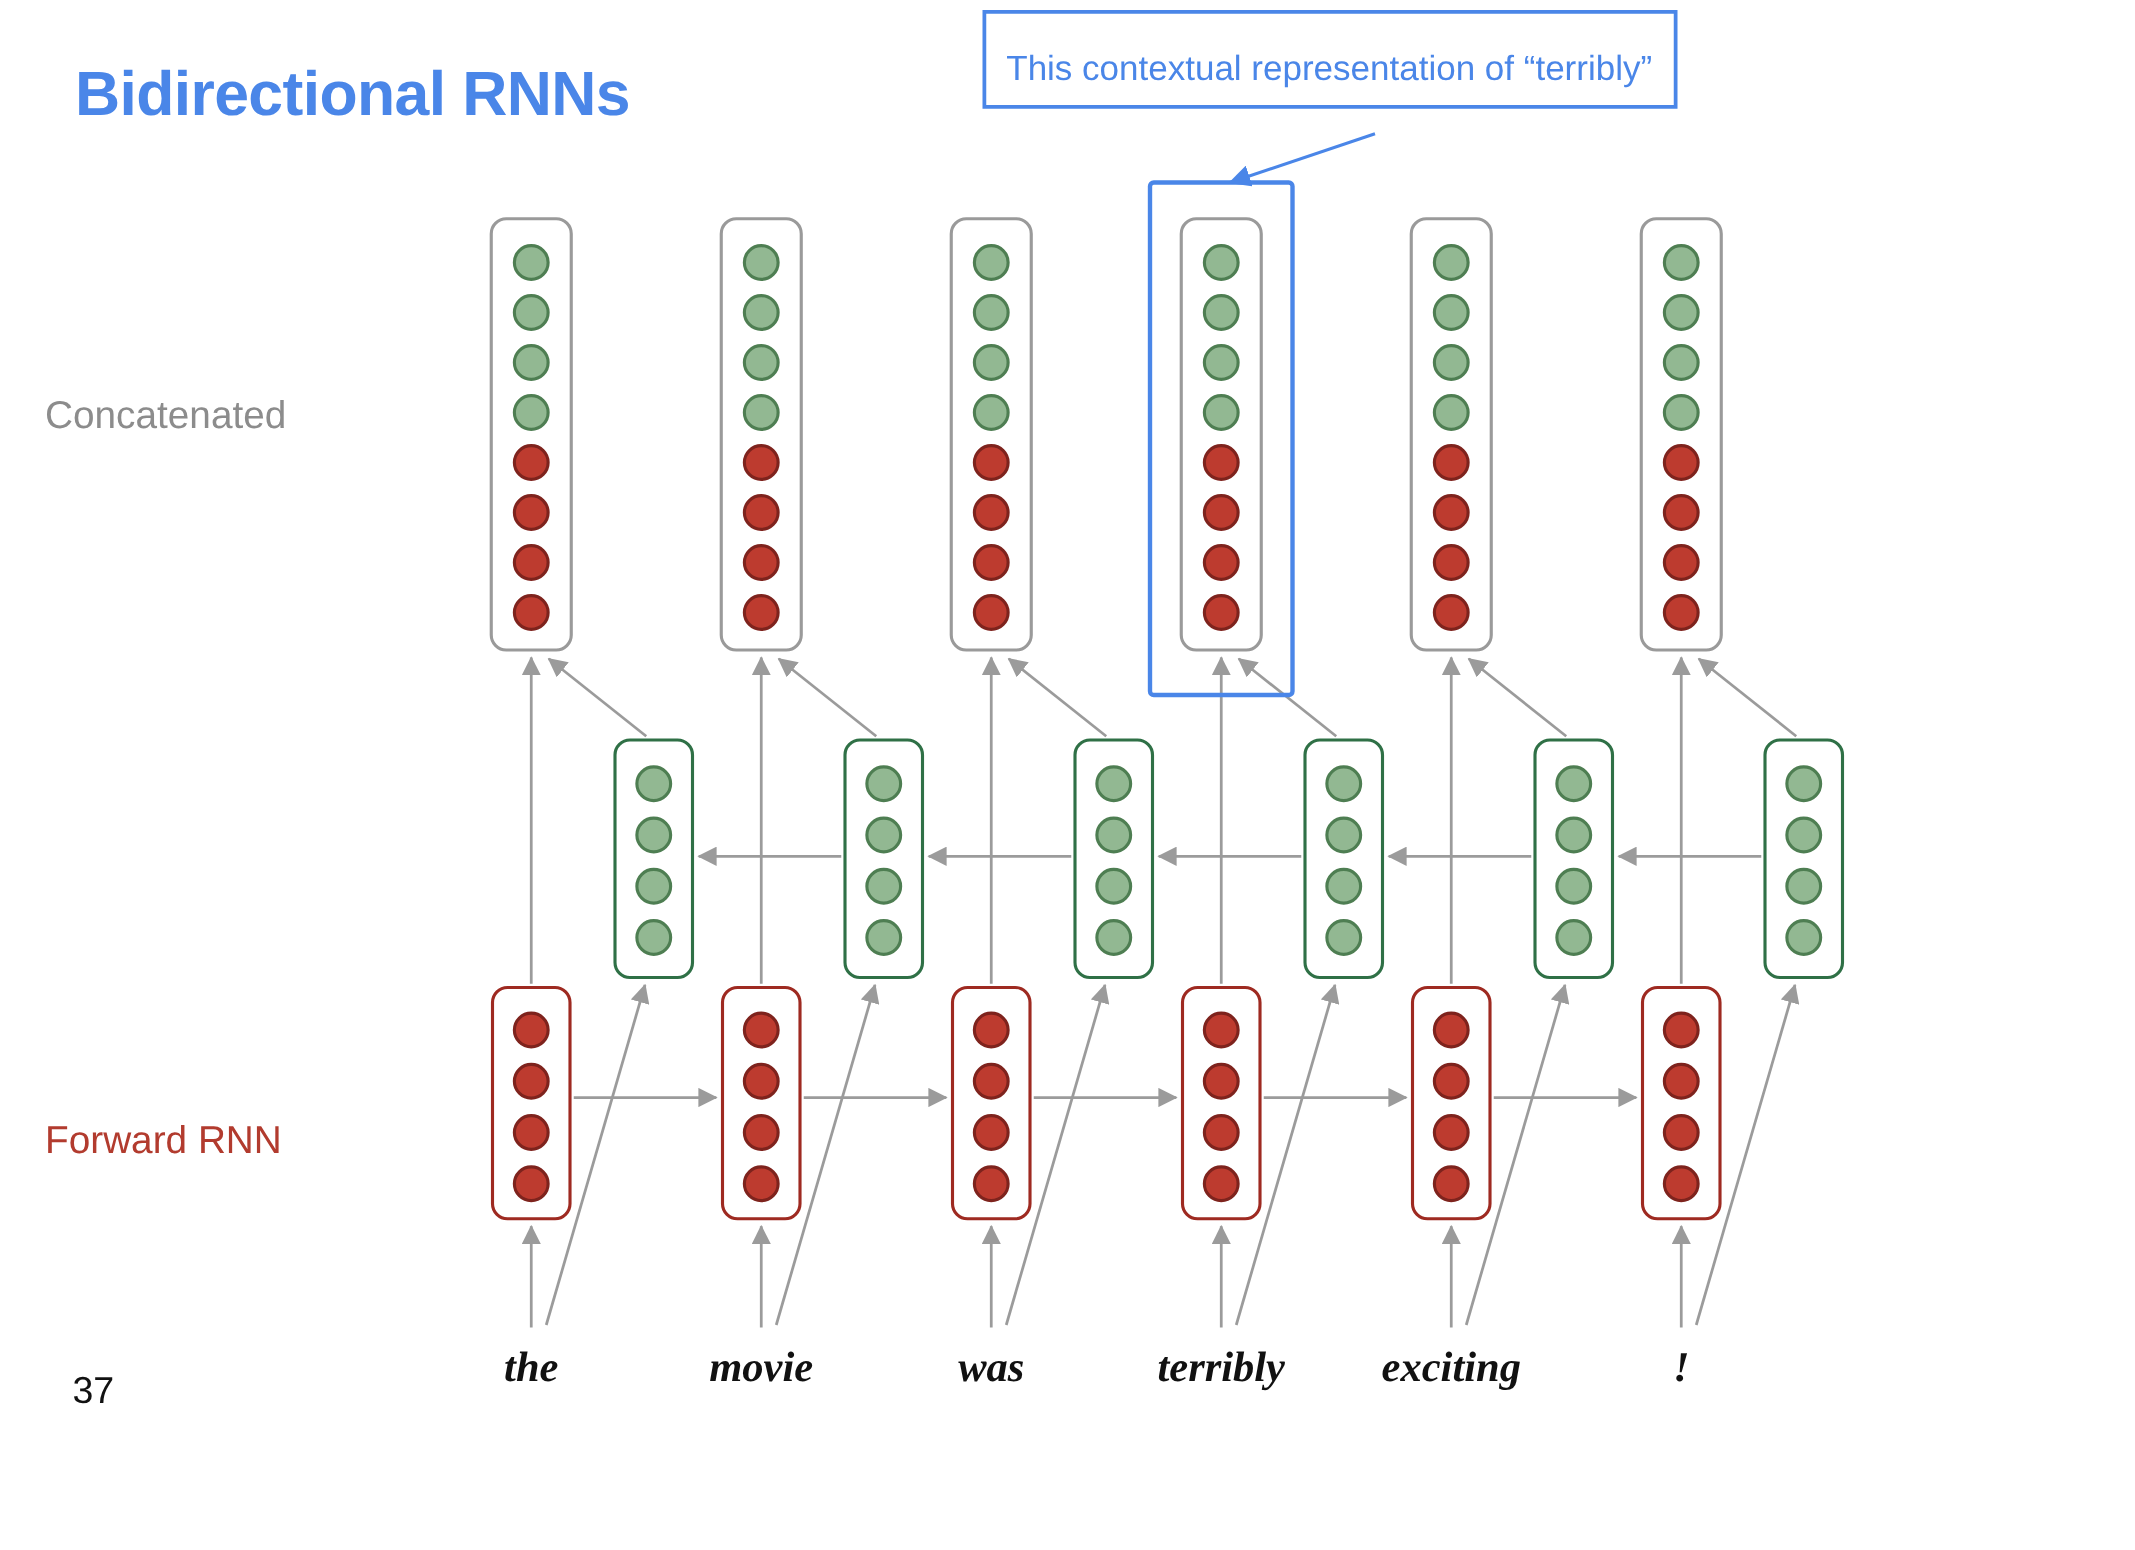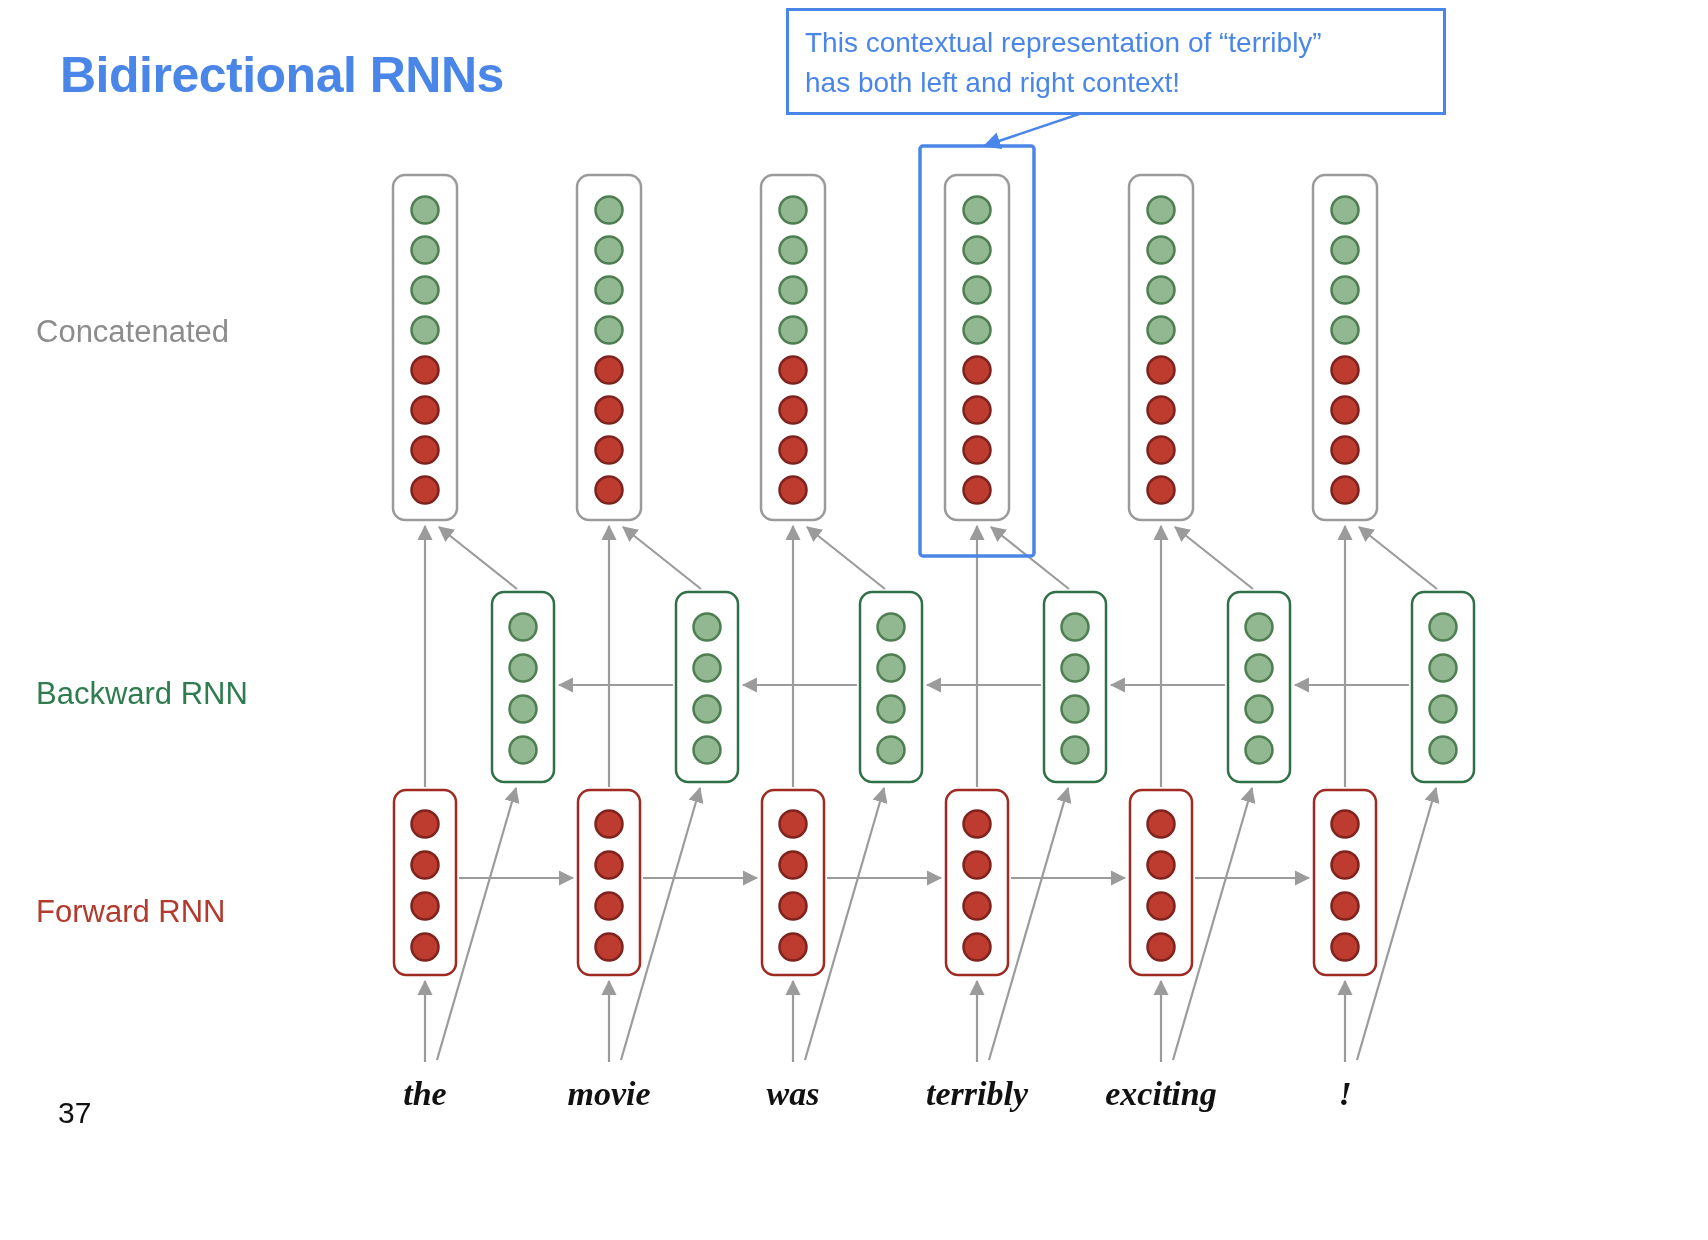--- a/index.html
+++ b/index.html
@@ -6,24 +6,24 @@
   html,body { background:#ffffff; }
   body { font-family:"Liberation Sans", sans-serif; }
   .slide { position:relative; width:1708px; height:1240px; background:#fff; overflow:hidden; }
   svg.diagram { position:absolute; left:0; top:0; }
   .title {
     position:absolute; left:60px; top:46px;
     font-size:50px; font-weight:bold; color:var(--blue);
     letter-spacing:-0.5px;
   }
   .callout {
-    position:absolute; left:786px; top:8px; width:660px;
+    position:absolute; left:786px; top:8px; width:556px;
     border:3px solid var(--blue); background:#fff;
     color:var(--blue); font-size:28px; line-height:1.42;
-    padding:12px 16px 9px 16px;
+    padding:24px 16px 9px 16px;
   }
   .side-label { position:absolute; left:36px; font-size:31px; line-height:1.45; }
   .side-label.gray  { color:var(--label-gray); top:310px; }
   .side-label.green { color:var(--label-green); top:672px; }
   .side-label.red   { color:var(--label-red); top:858px;margin-top:32px; }
   .page-number { position:absolute; left:58px; top:1096px; font-size:30px; color:#111; }
 </style>
 </head>
 <body>
 
@@ -193,26 +193,24 @@
       <circle cx="1345" cy="947" r="13.5" fill="#bd3b2f" stroke="#7e231d" stroke-width="2.5"></circle>
       <text x="1345" y="1105" text-anchor="middle" font-size="34" font-style="italic" font-weight="bold" fill="#111111" font-family="&quot;Liberation Serif&quot;, serif">!</text>
       <rect x="920" y="146" width="114" height="410" rx="3" fill="none" stroke="#4a86e8" stroke-width="3.5"></rect>
       <line x1="1100" y1="107" x2="984" y2="146" stroke="#4a86e8" stroke-width="2.5" marker-end="url(#ahb)"></line>
     </svg>
 
   <h1 class="title">Bidirectional RNNs</h1>
 
   <div class="callout">
     <div>This contextual representation of “terribly”</div>
-    <div>has both left and right context!</div>
   </div>
 
   <div class="side-label gray">
     <div>Concatenated</div>
   </div>
 
-  <div class="side-label green">Backward RNN</div>
 
   <div class="side-label red">Forward RNN</div>
 
   <div class="page-number">37</div>
 
 </div>
 
 </body></html>

